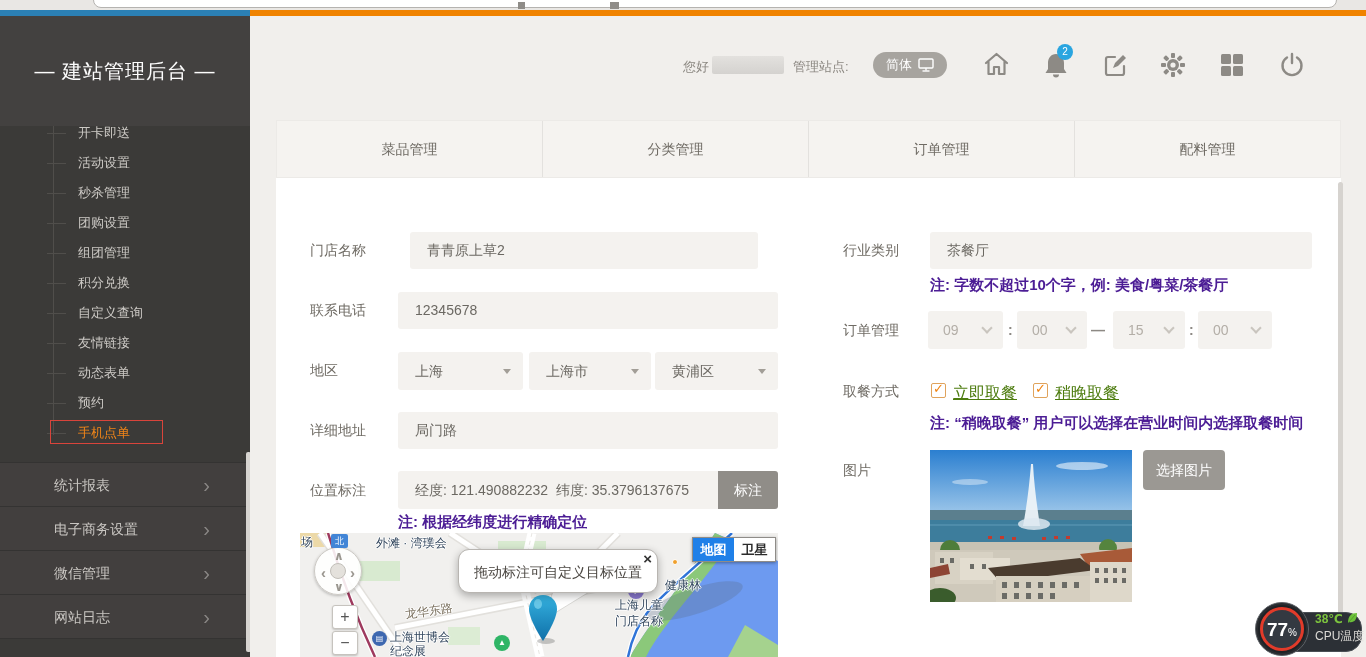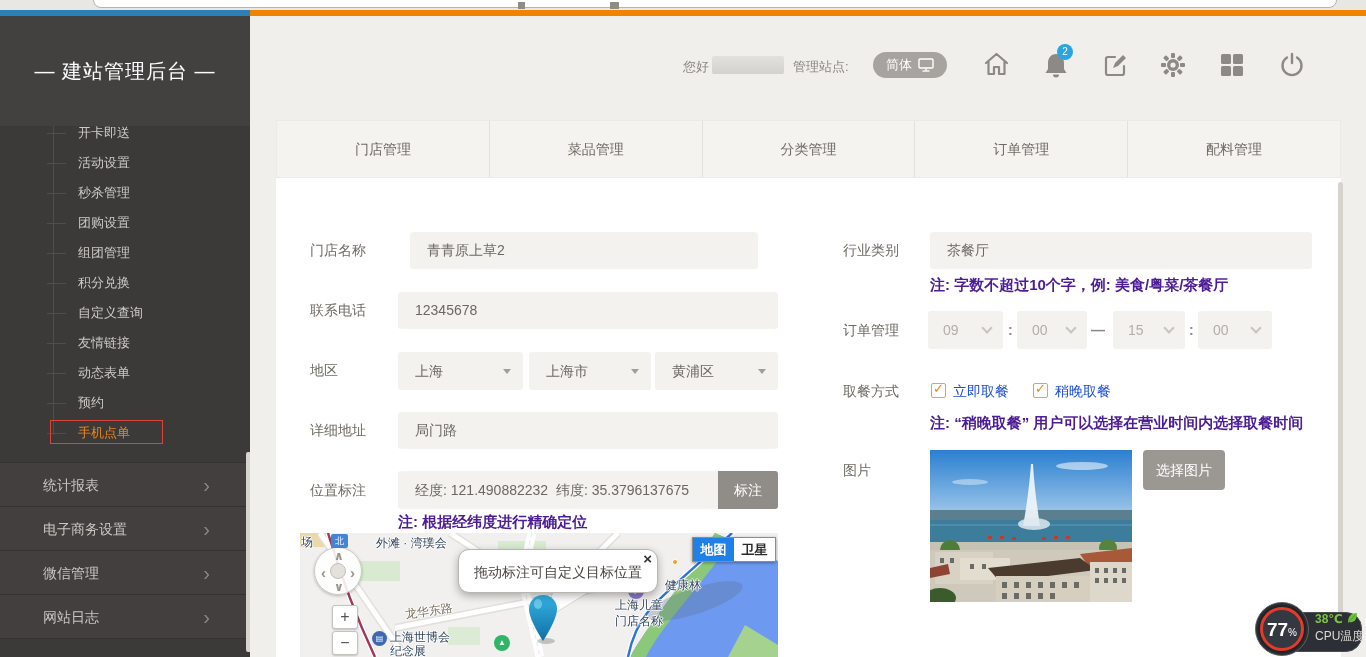--- a/index.html
+++ b/index.html
@@ -18,21 +18,21 @@
   .bar-orange { left:250px; top:10px; width:1116px; height:6px; background:#f08300; }
 
   
   .sidebar { left:0; top:16px; width:250px; height:641px; background:#3b3a38; overflow:hidden; }
   .side-logo { position:absolute; left:0; top:0; width:250px; height:110px; background:#434140; z-index:5; color:#fdfdfd; font-size:20px; letter-spacing:1px; text-align:center; line-height:110px; }
   .treeline { position:absolute; left:53px; top:104px; width:1px; height:315px; background:#504e4b; }
   .subitem { position:absolute; left:0; width:250px; height:30px; line-height:30px; padding-left:78px; font-size:13px; color:#ccc9c5; cursor:pointer; }
   .subitem .tick { position:absolute; left:47px; top:15px; width:19px; height:1px; background:#504e4b; }
   .subitem.active { color:#f08519; }
   .activebox { position:absolute; left:50px; top:404px; width:113px; height:24px; border:1px solid #d9443b; z-index:6; }
-  .section { position:absolute; left:0; width:250px; height:44px; border-top:1px solid #343332; background:#423f3e; color:#c9c6c2; font-size:14px; line-height:44px; padding-left:43px; cursor:pointer; }
+  .section { position:absolute; left:0; width:250px; height:44px; border-top:1px solid #343332; background:#423f3e; color:#c9c6c2; font-size:14px; line-height:44px; padding-left:54px; cursor:pointer; }
   .section .chev { position:absolute; right:40px; top:0; font-size:20px; color:#8a8785; }
   .side-scroll { position:absolute; left:246px; top:436px; width:5px; height:200px; background:#d7d4d0; border-radius:2px; z-index:7; }
 
   
   .htext { font-size:13px; color:#8b8781; }
   .redact { left:712px; top:56px; width:72px; height:18px; background:linear-gradient(#e3e1de,#d4d2cf); border-radius:2px; }
   .langpill { left:873px; top:52px; width:74px; height:26px; background:#a7a49f; border-radius:13px; color:#fff; font-size:13px; display:flex; align-items:center; justify-content:center; gap:6px; cursor:pointer; }
   .hicon { position:absolute; cursor:pointer; }
   .badge { position:absolute; left:1057px; top:44px; width:16px; height:16px; background:#2aa5e0; border-radius:50%; color:#fff; font-size:10px; text-align:center; line-height:16px; z-index:3; }
 
@@ -48,21 +48,21 @@
   .input { position:absolute; background:#f4f2ef; border-radius:3px; font-size:14px; color:#6b6862; line-height:37px; padding-left:17px; }
   .note { position:absolute; font-size:15px; color:#4c1d95; white-space:nowrap;font-weight:bold; }
   .sel { position:absolute; background:#f4f2ef; border-radius:3px; font-size:14px; color:#6b6862; line-height:38px; padding-left:17px; cursor:pointer; }
   .sel .arr { position:absolute; right:12px; top:17px; width:0; height:0; border-left:4px solid transparent; border-right:4px solid transparent; border-top:5px solid #a29e97; }
   .tsel { position:absolute; background:#f4f2ef; border-radius:3px; font-size:14px; color:#b3aea7; line-height:38px; padding-left:15px; cursor:pointer; }
   .tsel .chv { position:absolute; right:12px; top:13px; width:8px; height:8px; border-right:2px solid #c9c5be; border-bottom:2px solid #c9c5be; transform:rotate(45deg); }
   .tsep { position:absolute; font-size:14px; color:#8d8984; font-weight:bold; }
   .gbtn { position:absolute; color:#fff; font-size:14px; text-align:center; cursor:pointer; }
   .cb { position:absolute; width:15px; height:15px; background:#fff; border:1px solid #e0a35c; border-radius:2px; }
   .cb .ck { position:absolute; left:1px; top:-3px; color:#f0820f; font-size:13px; font-weight:bold; }
-  .cblbl { position:absolute; font-size:14px; color:#1d4ed8; cursor:pointer; }
+  .cblbl { position:absolute; font-size:16px; color:#4d7c0f; cursor:pointer;text-decoration:underline; }
 
   
   .map { left:300px; top:533px; width:478px; height:124px; overflow:hidden; background:#f1f0ee; }
   .mlabel { position:absolute; font-size:12px; color:#33475e; white-space:nowrap; text-shadow:-1px 0 #fff,1px 0 #fff,0 -1px #fff,0 1px #fff; }
   .roadlabel { color:#7c7260; transform:rotate(-8deg); }
   .poi { position:absolute; border-radius:50%; color:#fff; text-align:center; }
   .mdot { position:absolute; width:6px; height:6px; border-radius:50%; background:#f0a02c; border:1px solid #fff; }
   .compass { position:absolute; left:14px; top:14px; width:48px; height:48px; border-radius:50%; background:rgba(255,255,255,.88); border:1px solid #ccc9c4; box-shadow:0 1px 3px rgba(0,0,0,.25); }
   .cArrow { position:absolute; color:#9a968f; font-size:12px; font-weight:bold; cursor:pointer; }
   .cKnob { position:absolute; left:15px; top:15px; width:16px; height:16px; border-radius:50%; background:#e4e1dc; border:1px solid #c2bfb9; }
@@ -172,21 +172,20 @@
         <rect x="1" y="13" width="10" height="10" rx="1.5"></rect>
         <rect x="13" y="13" width="10" height="10" rx="1.5"></rect>
       </g>
     </svg>
   <svg class="hicon" style="left:1279px;top:52px" width="26" height="26" viewBox="0 0 26 26">
       <path d="M8 5.5 A9.5 9.5 0 1 0 18 5.5" fill="none" stroke="#8d8a85" stroke-width="2.4" stroke-linecap="round"></path>
       <line x1="13" y1="2" x2="13" y2="11" stroke="#8d8a85" stroke-width="2.4" stroke-linecap="round"></line>
     </svg>
 
   <div class="abs tabs">
-    <div class="tab">门店管理</div>
     <div class="tab">菜品管理</div>
     <div class="tab">分类管理</div>
     <div class="tab">订单管理</div>
     <div class="tab">配料管理</div>
   </div>
 
   <div class="abs panel"></div>
   <div class="abs vscroll"></div>
 
   <div class="lbl" style="left:310px;top:242px">门店名称</div>

